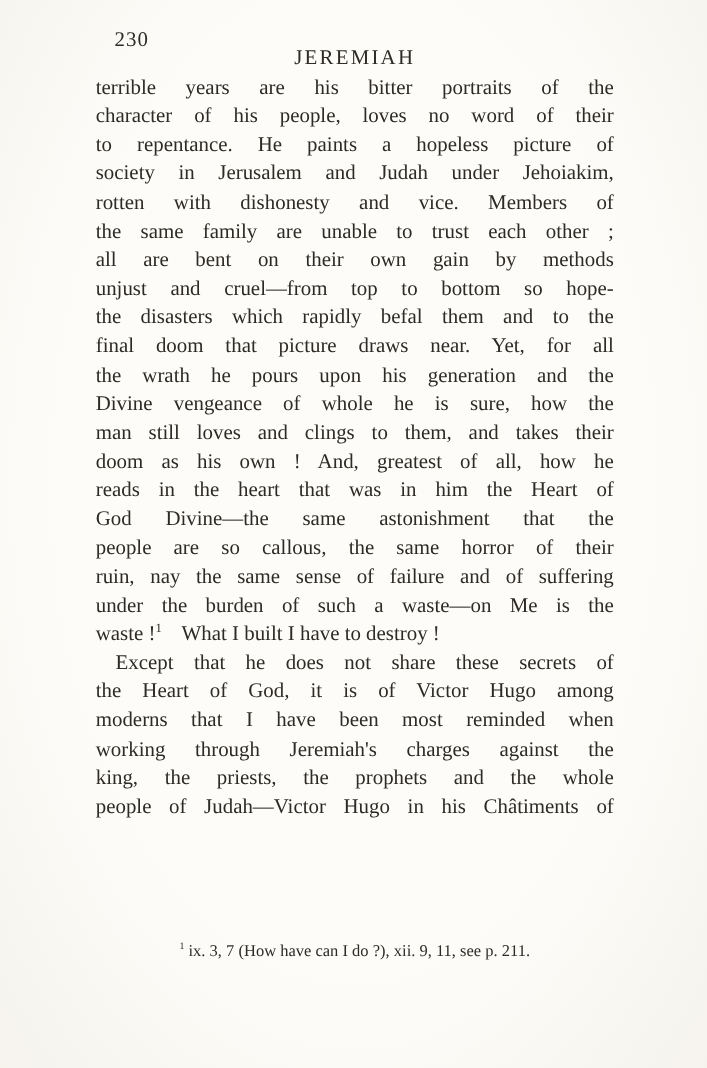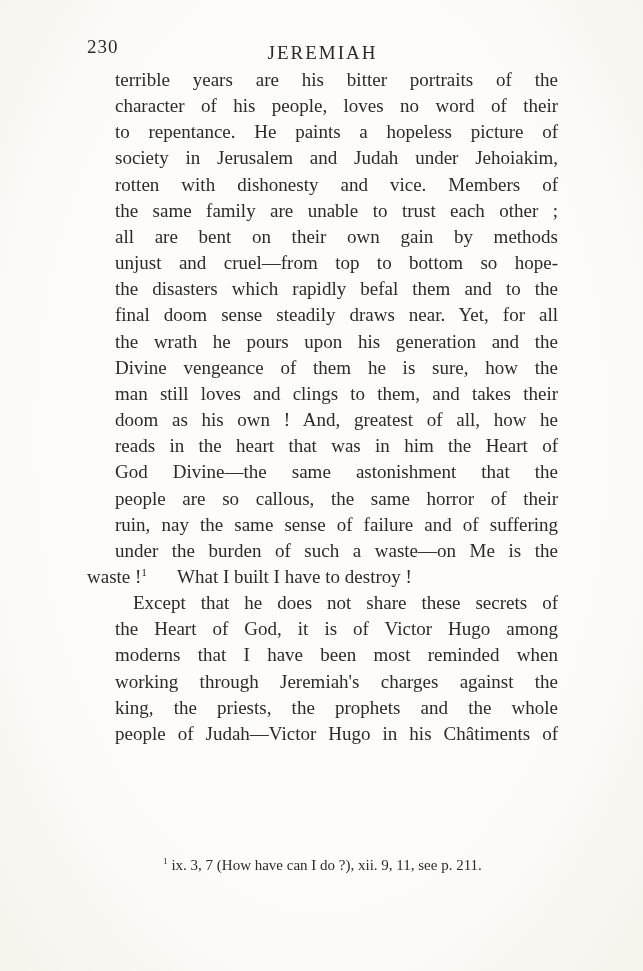--- a/index.html
+++ b/index.html
@@ -18,24 +18,23 @@
   .header {
     position: absolute;
     top: 26px;
     left: 87px;
     width: 471px;
     height: 24px;
     font-size: 19px;
   }
   .page-num {
     position: absolute;
-    left: 0;
+    left: 17px;
     top: 0;
     letter-spacing: 1px;
-    margin-top: 10px;
   }
   .running-title {
     position: absolute;
     left: 0;
     right: 0;
     top: 16px;
     text-align: center;
     letter-spacing: 2px;
   }
   .body-text {
@@ -46,32 +45,31 @@
     font-size: 19px;
     line-height: 26.15px;
   }
   .line {
     text-align: left;
     white-space: normal;
   }
   .line.justify {
     text-align: justify;
     text-align-last: justify;
-    margin-left: 28px;
   }
   .line.indent {
     text-indent: 18px;
   }
   .italic { }
   sup {
     font-size: 0.6em;
     vertical-align: super;
     line-height: 0;
   }
-  .gap-before { margin-left: 30px; }
+  .gap-before { margin-left: 18px; }
   .footnote {
     position: absolute;
     top: 855px;
     left: 87px;
     width: 471px;
     text-align: center;
     font-size: 15px;
     line-height: 20px;
   }
 </style>
@@ -87,23 +85,23 @@
       <div class="paragraph">
         <div class="line justify"><span>terrible years are his bitter portraits of the</span></div>
         <div class="line justify"><span>character of his people, loves no word of their</span></div>
         <div class="line justify"><span>to repentance. He paints a hopeless picture of</span></div>
         <div class="line justify"><span>society in Jerusalem and Judah under Jehoiakim,</span></div>
         <div class="line justify"><span>rotten with dishonesty and vice. Members of</span></div>
         <div class="line justify"><span>the same family are unable to trust each other ;</span></div>
         <div class="line justify"><span>all are bent on their own gain by methods</span></div>
         <div class="line justify"><span>unjust and cruel—from top to bottom so hope-</span></div>
         <div class="line justify"><span>the disasters which rapidly befal them and to the</span></div>
-        <div class="line justify"><span>final doom sense steadily draws near. Yet, for all</span></div>
+        <div class="line justify"><span>final doom that picture draws near. Yet, for all</span></div>
         <div class="line justify"><span>the wrath he pours upon his generation and the</span></div>
-        <div class="line justify"><span>Divine vengeance of them he is sure, how the</span></div>
+        <div class="line justify"><span>Divine vengeance of whole he is sure, how the</span></div>
         <div class="line justify"><span>man still loves and clings to them, and takes their</span></div>
         <div class="line justify"><span>doom as his own ! And, greatest of all, how he</span></div>
         <div class="line justify"><span>reads in the heart that was in him the Heart of</span></div>
         <div class="line justify"><span>God Divine—the same astonishment that the</span></div>
         <div class="line justify"><span>people are so callous, the same horror of their</span></div>
         <div class="line justify"><span>ruin, nay the same sense of failure and of suffering</span></div>
         <div class="line justify"><span>under the burden of such a waste—</span><span class="italic">on Me is the</span></div>
         <div class="line"><span class="italic">waste !</span><sup>1</sup><span class="italic gap-before">What I built I have to destroy !</span></div>
       </div>
       <div class="paragraph">

